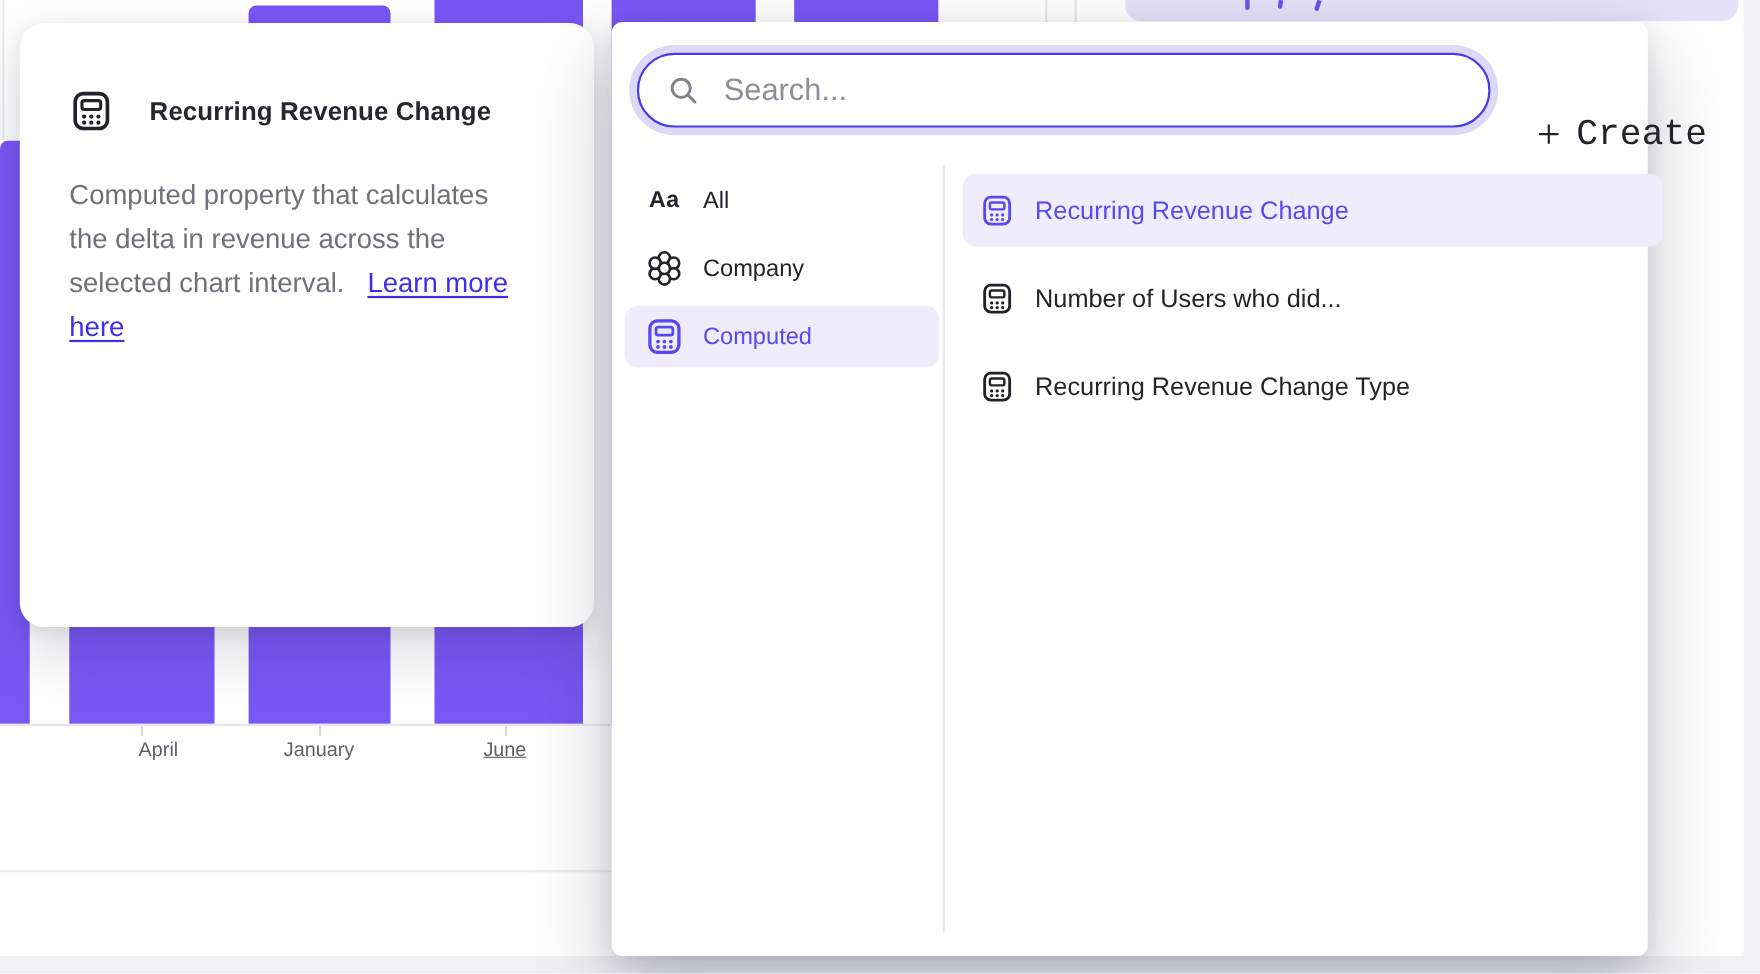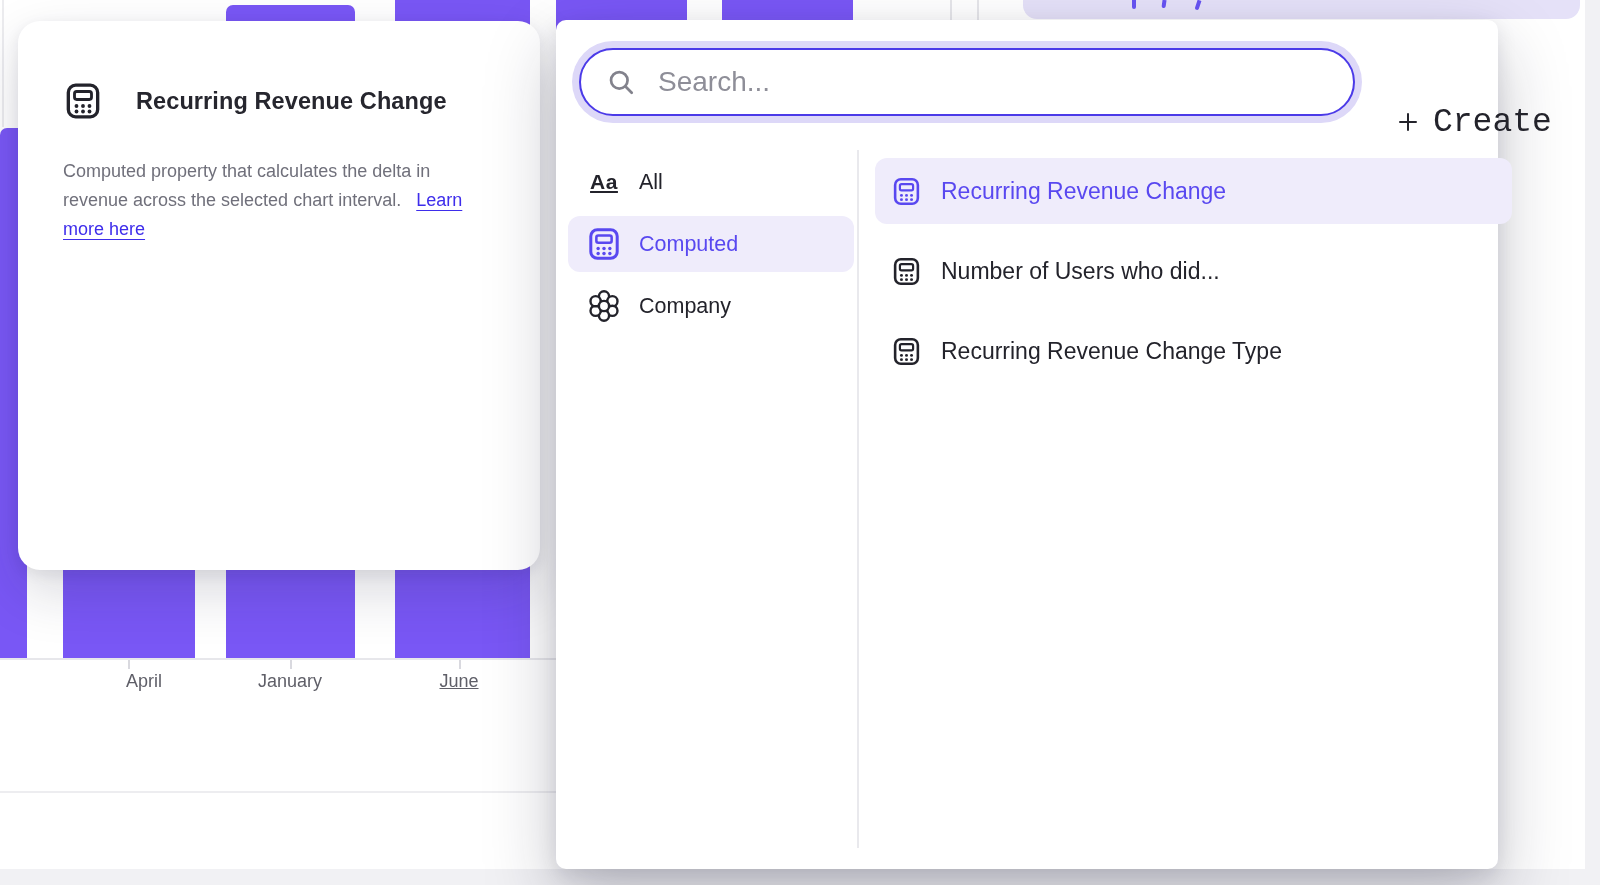--- a/index.html
+++ b/index.html
@@ -41,21 +41,21 @@
   .tooltip-card {
     position:absolute; left:18px; top:21px; width:522px; height:549px;
     background:#fff; border-radius:22px;
     box-shadow: 0 22px 55px rgba(25,25,55,.16), 0 4px 14px rgba(25,25,55,.08);
   }
   .card-header { position:absolute; left:45px; top:60px; display:flex; align-items:center; gap:33px; }
   .card-header .icon-wrap { width:40px; height:40px; color:#23232B; }
   .card-title { font-size:23.5px; font-weight:700; color:#26262E; letter-spacing:.1px; }
   .card-desc {
     position:absolute; left:45px; top:136px; width:400px;
-    font-size:18px; line-height:29px; color:var(--text-gray, #70707B);
+    font-size:25px; line-height:40px; color:var(--text-gray, #70707B);
   }
   .learn-link { color: var(--link, #3E2DEB); text-decoration:underline; text-underline-offset:4px; cursor:pointer; }
 
   
   .modal {
     position:absolute; left:556px; top:20px; width:942px; height:849px;
     background:#fff; border-radius:10px;
     box-shadow: 0 30px 70px rgba(22,22,46,.25), 0 6px 20px rgba(22,22,46,.10);
   }
   .search-box {
@@ -78,21 +78,21 @@
     margin-top:36px;
   }
   .create-btn .icon-wrap { width:24px; height:24px; }
 
   .filters { position:absolute; left:12px; top:134px; width:286px; }
   .filter-item {
     display:flex; align-items:center; gap:17px; height:56px; margin-bottom:6px;
     padding:0 18px; border-radius:12px; font-size:21.5px; color:var(--text-dark, #23232B);
     cursor:pointer;
   }
-  .filter-item .icon-wrap { width:36px; display:flex; justify-content:center; align-items:center; color:#23232B;text-decoration:underline; }
+  .filter-item .icon-wrap { width:36px; display:flex; justify-content:center; align-items:center; color:#23232B; }
   .filter-item.selected { background:var(--selection-bg, #EFECFB); color:var(--accent, #5948F0); }
   .filter-item.selected .icon-wrap { color:var(--accent, #5948F0); }
   .aa-glyph { font-size:21px; font-weight:700; color:#23232B; letter-spacing:.5px; }
 
   .divider-v { position:absolute; left:301px; top:130px; height:698px; width:1.5px; background:var(--divider, #E9E9ED); }
 
   .results { position:absolute; left:319px; top:138px; width:637px; }
   .result-item {
     display:flex; align-items:center; gap:19px; height:66px; margin-bottom:14px;
     padding:0 16px; border-radius:12px; font-size:23px; color:var(--text-dark, #23232B);
@@ -182,49 +182,49 @@
     <span>Create</span>
   </button>
 
   <div class="filters" id="filter-list">
       <div class="filter-item">
     <span class="icon-wrap">
           <span class="aa-glyph">Aa</span>
         </span>
     <span class="flabel">All</span>
   </div>
-      <div class="filter-item selected">
-    <span class="icon-wrap">
-          <svg viewBox="0 0 24 24" fill="none">
-            <rect x="3.2" y="2.5" width="17.6" height="19" rx="4.4" stroke="currentColor" stroke-width="2"></rect>
-            <rect x="6.9" y="6.3" width="10.2" height="4.8" rx="1.3" stroke="currentColor" stroke-width="1.7"></rect>
-            <circle cx="8.1" cy="15" r="1.15" fill="currentColor"></circle>
-            <circle cx="12" cy="15" r="1.15" fill="currentColor"></circle>
-            <circle cx="15.9" cy="15" r="1.15" fill="currentColor"></circle>
-            <circle cx="8.1" cy="18.3" r="1.15" fill="currentColor"></circle>
-            <circle cx="12" cy="18.3" r="1.15" fill="currentColor"></circle>
-            <circle cx="15.9" cy="18.3" r="1.15" fill="currentColor"></circle>
-          </svg>
-        </span>
-    <span class="flabel">Computed</span>
-  </div>
       <div class="filter-item">
     <span class="icon-wrap">
           <svg viewBox="0 0 24 24" fill="#fff" stroke="currentColor" stroke-width="1.6">
             <circle cx="12" cy="5.6" r="3.4"></circle>
             <circle cx="17.6" cy="8.8" r="3.4"></circle>
             <circle cx="17.6" cy="15.2" r="3.4"></circle>
             <circle cx="12" cy="18.4" r="3.4"></circle>
             <circle cx="6.4" cy="15.2" r="3.4"></circle>
             <circle cx="6.4" cy="8.8" r="3.4"></circle>
             <circle cx="12" cy="12" r="3.4"></circle>
           </svg>
         </span>
     <span class="flabel">Company</span>
   </div>
+      <div class="filter-item selected">
+    <span class="icon-wrap">
+          <svg viewBox="0 0 24 24" fill="none">
+            <rect x="3.2" y="2.5" width="17.6" height="19" rx="4.4" stroke="currentColor" stroke-width="2"></rect>
+            <rect x="6.9" y="6.3" width="10.2" height="4.8" rx="1.3" stroke="currentColor" stroke-width="1.7"></rect>
+            <circle cx="8.1" cy="15" r="1.15" fill="currentColor"></circle>
+            <circle cx="12" cy="15" r="1.15" fill="currentColor"></circle>
+            <circle cx="15.9" cy="15" r="1.15" fill="currentColor"></circle>
+            <circle cx="8.1" cy="18.3" r="1.15" fill="currentColor"></circle>
+            <circle cx="12" cy="18.3" r="1.15" fill="currentColor"></circle>
+            <circle cx="15.9" cy="18.3" r="1.15" fill="currentColor"></circle>
+          </svg>
+        </span>
+    <span class="flabel">Computed</span>
+  </div>
     </div>
   <div class="divider-v"></div>
   <div class="results" id="result-list">
       <div class="result-item selected">
     <span class="icon-wrap">
           <svg viewBox="0 0 24 24" fill="none">
             <rect x="3.2" y="2.5" width="17.6" height="19" rx="4.4" stroke="currentColor" stroke-width="2"></rect>
             <rect x="6.9" y="6.3" width="10.2" height="4.8" rx="1.3" stroke="currentColor" stroke-width="1.7"></rect>
             <circle cx="8.1" cy="15" r="1.15" fill="currentColor"></circle>
             <circle cx="12" cy="15" r="1.15" fill="currentColor"></circle>

